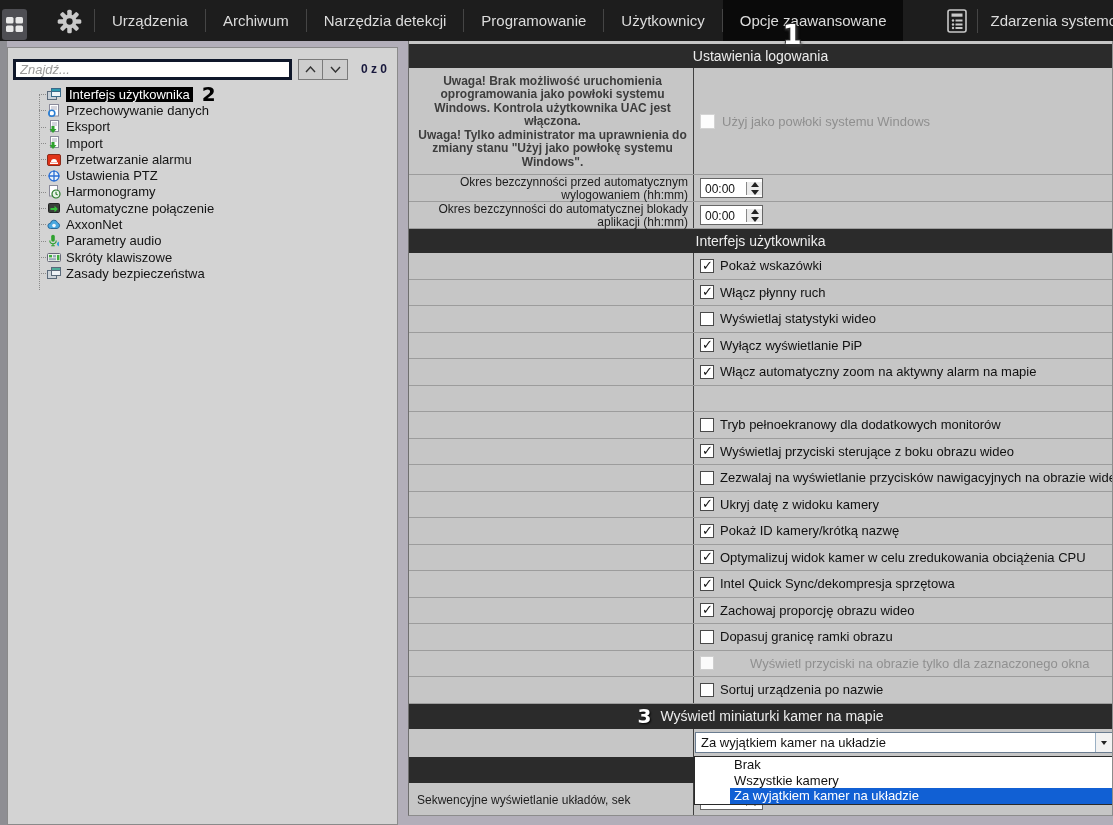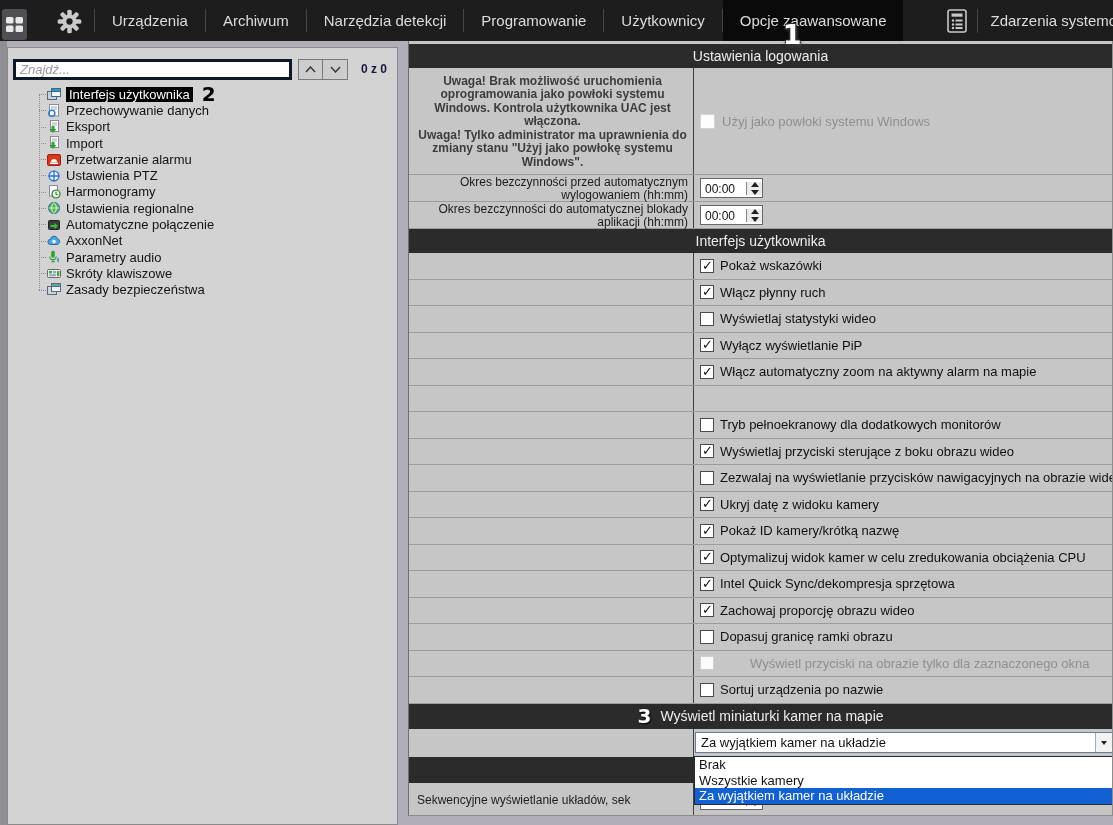--- a/index.html
+++ b/index.html
@@ -90,21 +90,21 @@
                display:flex; align-items:center; justify-content:center; }
   .combo-btn .tri-dn { border-left-width:3.5px; border-right-width:3.5px; border-top-width:4.5px; }
 
   .bottomrow { height:40px; border-bottom:none; align-items:flex-start; }
   .bottomrow .lcell { height:34px; }
   .bottomrow .rcell { padding-top:7px; }
 
   .dlist { position:absolute; left:285px; top:717px; width:420px; background:#fff; border:1px solid #2a2a2a;
            z-index:6; }
   .dopt { height:15.6px; font-size:13px; line-height:15px; color:#111; padding-left:4px; white-space:nowrap;
-          overflow:hidden; cursor:pointer; }
+          overflow:hidden; cursor:pointer;margin-left:35px; }
   .dopt.hl { background:#1160d4; color:#fff; }
 </style>
 </head>
 <body>
 
 <div class="topbar">
   <div class="gridbtn">
     <svg width="17" height="15" viewBox="0 0 17 15">
       <rect x="0" y="0" width="7.5" height="6.5" rx="1.5" fill="#e8e8e8"></rect>
       <rect x="9.5" y="0" width="7.5" height="6.5" rx="1.5" fill="#e8e8e8"></rect>
@@ -253,29 +253,20 @@
       <span class="tico">
         <svg width="14" height="14" viewBox="0 0 14 14">
           <rect x="2.5" y="0.5" width="8" height="10.5" fill="#fff" stroke="#8a8a9a"></rect>
           <circle cx="9" cy="9" r="4" fill="#e8f4e8" stroke="#2a7a2a" stroke-width="1.2"></circle>
           <path d="M9 6.8V9l1.6 1" stroke="#2a7a2a" stroke-width="1.1" fill="none"></path>
         </svg>
         </span>
       <span class="tlabel">Harmonogramy</span>
     </div>
 
-    <div class="titem">
-      <span class="tico">
-        <svg width="14" height="14" viewBox="0 0 14 14">
-          <circle cx="7" cy="7" r="5.5" fill="#58b848" stroke="#2a6a9a"></circle>
-          <path d="M1.5 7h11M7 1.5a7.5 7.5 0 0 1 0 11M7 1.5a7.5 7.5 0 0 0 0 11" stroke="#d8eef8" fill="none" stroke-width="0.9"></path>
-        </svg>
-        </span>
-      <span class="tlabel">Ustawienia regionalne</span>
-    </div>
 
     <div class="titem">
       <span class="tico">
         <svg width="14" height="14" viewBox="0 0 14 14">
           <rect x="1.5" y="2.5" width="11" height="9" rx="1" fill="#3a3f3a" stroke="#222"></rect>
           <path fill="#35c13a" d="M3.5 7h4V4.8L10.9 8 7.5 11.2V9h-4z"></path>
         </svg>
         </span>
       <span class="tlabel">Automatyczne połączenie</span>
     </div>

